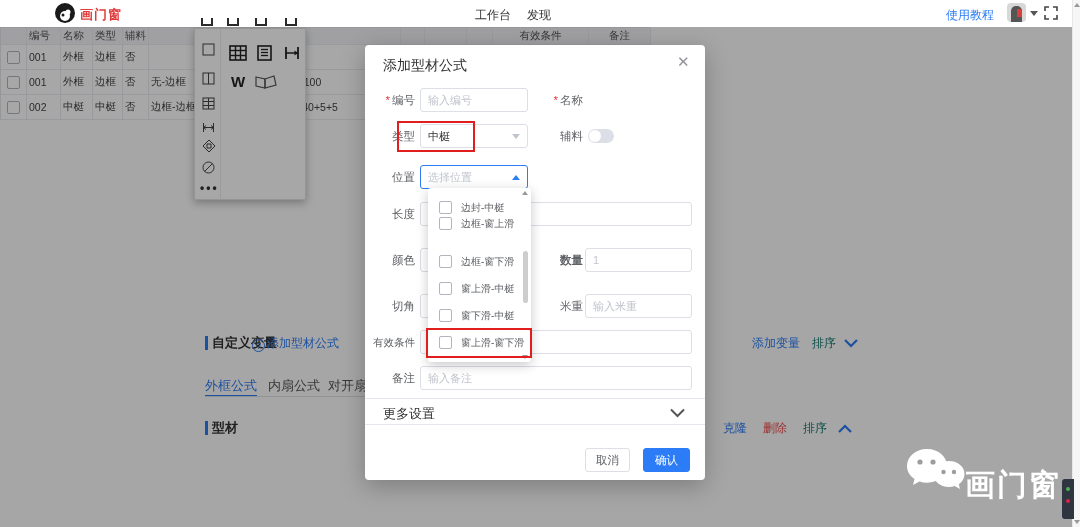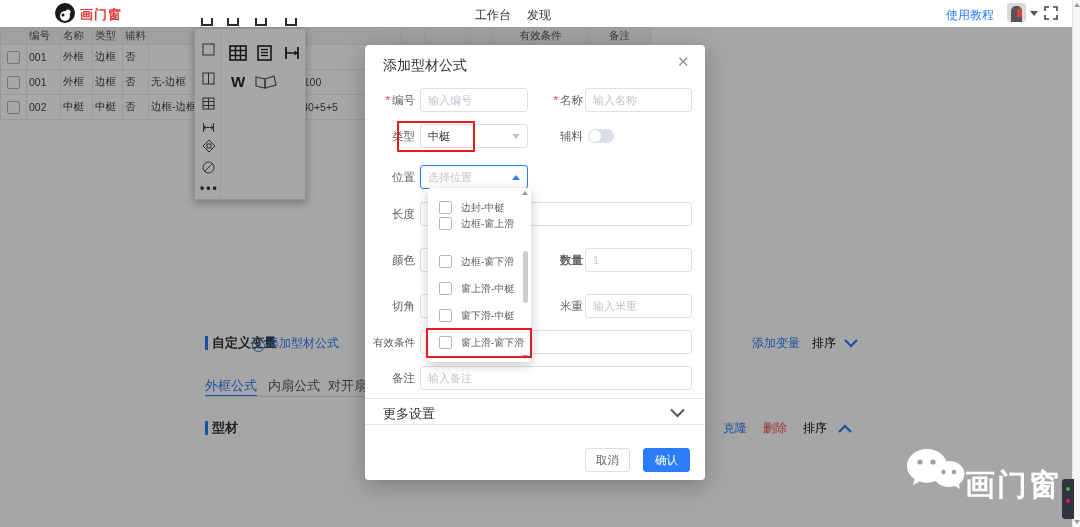--- a/index.html
+++ b/index.html
@@ -29,21 +29,21 @@
   .ticon { left:7px; width:13px; height:13px; color:#444; }
   .ticon svg { display:block; }
   .micon { color:#222; }
   .w-letter { font-weight:bold; font-size:15px; color:#222; }
   .dots { left:5px; top:152px; font-size:12px; color:#333; letter-spacing:2px; font-weight:bold; }
   
   .blue-bar { width:3px; height:14px; background:#2b7cf6; }
   .sec-label { font-size:13px; color:#333; font-weight:bold; }
   .link-blue { color:#2b7cf6; font-size:12px; cursor:pointer; }
   .link-red { color:#ee4b4b; font-size:12px; cursor:pointer; }
-  .plain { color:#000000; font-size:12px; cursor:pointer; }
+  .plain { color:#0f766e; font-size:12px; cursor:pointer; }
   .qmark { display:inline-block; width:13px; height:13px; border:1px solid #2b7cf6; border-radius:50%; color:#2b7cf6; font-size:9px; text-align:center; line-height:12px; margin-right:2px; vertical-align:-2px; }
   .chev { width:12px; height:8px; }
   
   .tab { font-size:13px; color:#555; cursor:pointer; }
   .tab.active { color:#2b7cf6; }
   .tab-underline { height:2px; background:#2b7cf6; }
   .tab-border { height:1px; background:#dcdfe6; }
   
   #dtable { left:205px; top:421px; width:650px; border-left:1px solid #e4e7ed; border-top:1px solid #e4e7ed; }
   .trow { display:grid; grid-template-columns:26px 34px 32px 30px 26px 62px 190px 24px 42px 26px 96px 62px; }
@@ -274,21 +274,20 @@
   <div class="wm-text">画门窗</div>
 </div>
 
 <div id="modal" class="abs">
   <div class="m-title abs">添加型材公式</div>
   <div class="m-close abs">✕</div>
 
   <div class="flabel req abs" style="left:0; top:43px; width:50px;">编号</div>
   <input class="inp abs" style="left: 55px; top: 43px; width: 108px;" placeholder="输入编号">
   <div class="flabel req abs" style="left:168px; top:43px; width:50px;">名称</div>
-  <input class="inp abs" style="left: 220px; top: 43px; width: 107px;" placeholder="输入名称">
 
   <div class="flabel abs" style="left:0; top:79px; width:50px;">类型</div>
   <div class="sel abs" style="left:55px; top:79px; width:108px;">
     <span>中梃</span>
     <span class="grow"></span>
     <span class="tri-dn"></span>
   </div>
   <div class="flabel abs" style="left:168px; top:79px; width:50px;">辅料</div>
   <div class="toggle abs" style="left:223px; top:84px;">
       <span class="knob"></span>

